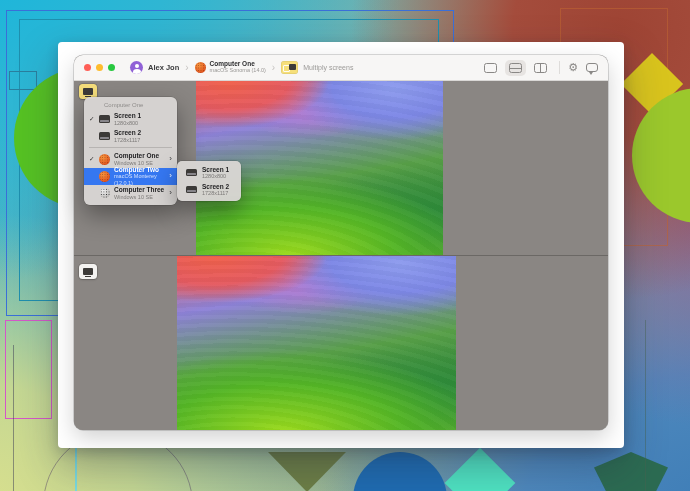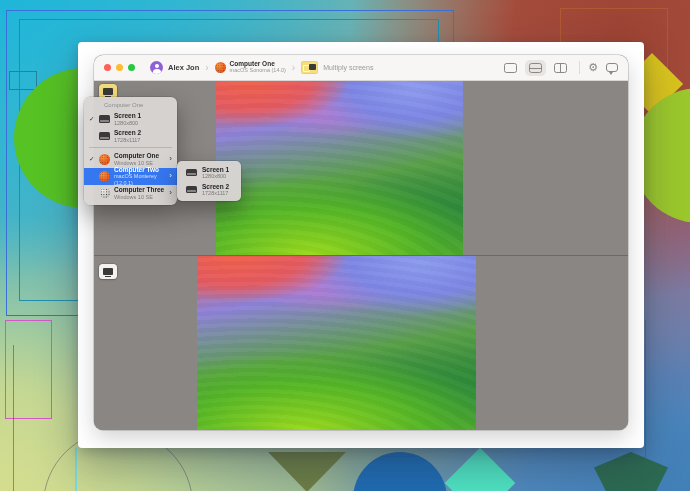--- a/index.html
+++ b/index.html
@@ -14,21 +14,21 @@
       radial-gradient(ellipse 420px 300px at 106% 106%, #3c7cb6 0%, #4e88bd 50%, rgba(78,136,189,0) 100%),
       linear-gradient(120deg, #35b3cf 0%, #82b1a6 45%, #94b294 62%, #7aa0ad 100%);
   }
   
   .shape { position:absolute; }
   .rect-outline { border:1px solid; background:transparent; }
   .circle { border-radius:50%; }
   .diamond { transform:rotate(45deg); }
 
   
-  .card { position:absolute; left:78px; top:42px; width:566px; height:406px;
+  .card { position:absolute; left:58px; top:42px; width:566px; height:406px;
     background:#ffffff; border-radius:4px;
     box-shadow:0 18px 40px rgba(35,40,60,.35), 0 4px 12px rgba(35,40,60,.22); }
 
   
   .window { position:absolute; left:16px; top:13px; width:534px; height:375px;
     border-radius:9px; overflow:hidden; background:#8a8683;
     box-shadow:0 0 0 .5px rgba(0,0,0,.28), 0 8px 22px rgba(0,0,0,.18); }
   .titlebar { height:26px; background:#f7f6f5; border-bottom:1px solid #dad8d6;
     display:flex; align-items:center; padding:0 10px; }
   .tl { width:7px; height:7px; border-radius:50%; margin-right:5px; }

